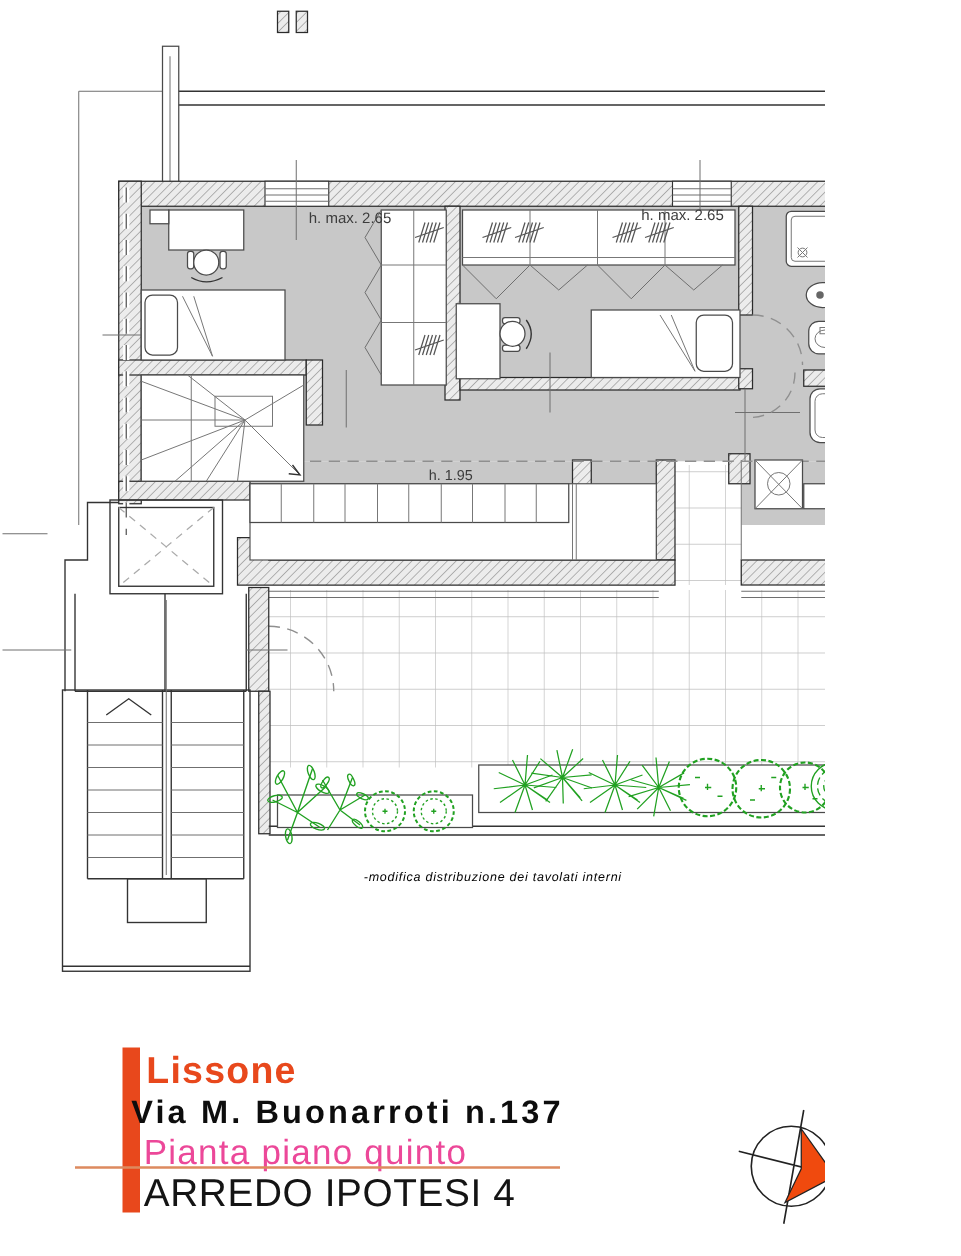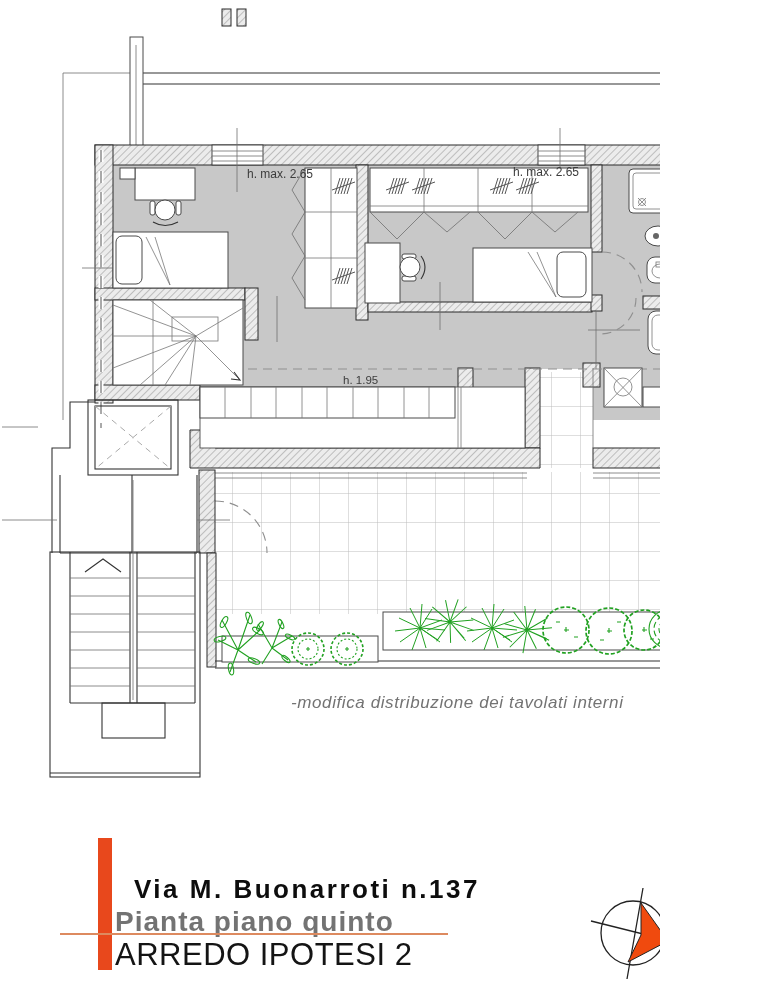--- a/index.html
+++ b/index.html
@@ -15,25 +15,25 @@
   .gray{fill:#c8c8c8;stroke:none;}
   .dash{stroke:#8f8f8f;stroke-width:1.1;fill:none;stroke-dasharray:9 6;}
   .grid{fill:url(#tiles);}
   .green{stroke:#21a121;fill:none;stroke-width:1.1;}
   .lbl{font:12px "Liberation Sans",sans-serif;fill:#3c3c3c;}
   .lbl2{font:11.5px "Liberation Sans",sans-serif;fill:#3c3c3c;}
   
   .notes{position:absolute;left:291px;top:690px;line-height:22px;}
   .notes .n1{color:#d8511e;font-size:13.5px;font-weight:500;text-decoration:underline;letter-spacing:0.2px;}
   .notes .n2{color:#d8511e;font-size:13.5px;}
-  .notes .n3{color:#737373;font-size:17px;font-style:italic;letter-spacing:0.6px;margin-top:2px;}
+  .notes .n3{color:#000000;font-size:10px;font-style:italic;letter-spacing:0.6px;margin-top:2px;}
   .tb-bar{position:absolute;left:98px;top:838px;width:14px;height:132px;background:#e8481c;}
   .tb-city{position:absolute;left:117px;top:840px;font-size:30px;font-weight:bold;color:#e8481c;letter-spacing:1px;}
-  .tb-addr{position:absolute;left:134px;top:874px;font-size:26px;font-weight:bold;color:#0d0d0d;letter-spacing:2.5px;}
-  .tb-plan{position:absolute;left:115px;top:906px;font-size:28px;color:#737373;letter-spacing:1px;font-weight:bold;}
+  .tb-addr{position:absolute;left:105px;top:874px;font-size:26px;font-weight:bold;color:#0d0d0d;letter-spacing:2.5px;}
+  .tb-plan{position:absolute;left:115px;top:906px;font-size:28px;color:#ec4899;letter-spacing:1px;}
   .tb-line{position:absolute;left:60px;top:933px;width:388px;height:2px;background:#dd8a5f;}
   .tb-var{position:absolute;left:115px;top:937px;font-size:31px;color:#141414;letter-spacing:0.5px;}
 </style>
 </head>
 <body>
 
 <div class="page">
 
 <svg width="769" height="1005" viewBox="0 0 769 1005">
   <defs>
@@ -312,18 +312,19 @@
     <polygon points="641,903 668,941 628,962 641,935" fill="#f04a0e" stroke="#222" stroke-width="1"></polygon>
     <text x="690" y="947" font-size="30" fill="#111" font-family="Liberation Sans, sans-serif">N</text>
   </g>
 </svg>
 
 <div class="notes">
   <div class="n3">-modifica distribuzione dei tavolati interni</div>
 </div>
 
 <div class="tb-bar"></div>
+<div class="tb-city">Lissone</div>
 <div class="tb-addr">Via M. Buonarroti n.137</div>
 <div class="tb-plan">Pianta piano quinto</div>
 <div class="tb-line"></div>
-<div class="tb-var">ARREDO IPOTESI 2</div>
+<div class="tb-var">ARREDO IPOTESI 4</div>
 
 </div>
 
 </body></html>

